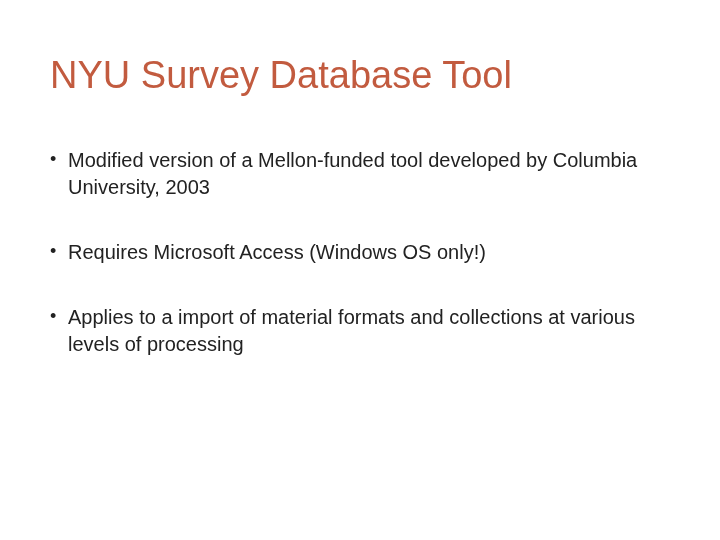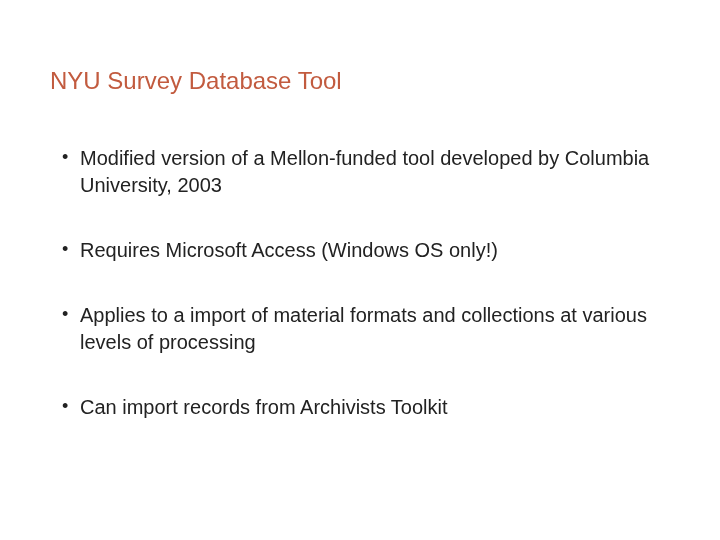--- a/index.html
+++ b/index.html
@@ -13,29 +13,29 @@
   }
   .slide {
     width: 720px;
     height: 540px;
     box-sizing: border-box;
     padding: 50px 50px 40px 50px;
     position: relative;
   }
   .title {
     color: #c25b3f;
-    font-size: 24px;
+    font-size: 38px;
     font-weight: 400;
-    margin: 17px 0 50px 0;
+    margin: 4px 0 50px 0;
     letter-spacing: 0px;
   }
   .bullets {
     list-style: none;
     padding: 0;
-    margin: 12px;
+    margin: 0;
   }
   .bullets li {
     color: #222222;
     font-size: 20px;
     line-height: 1.35;
     margin-bottom: 38px;
     position: relative;
     padding-left: 18px;
   }
   .bullets li::before {
@@ -50,15 +50,14 @@
 </style>
 </head>
 <body>
 
 <div class="slide">
   <h1 class="title">NYU Survey Database Tool</h1>
   <ul class="bullets">
     <li>Modified version of a Mellon-funded tool developed by Columbia University, 2003</li>
     <li>Requires Microsoft Access (Windows OS only!)</li>
     <li>Applies to a import of material formats and collections at various levels of processing</li>
-    <li>Can import records from Archivists Toolkit</li>
   </ul>
 </div>
 
 </body></html>

